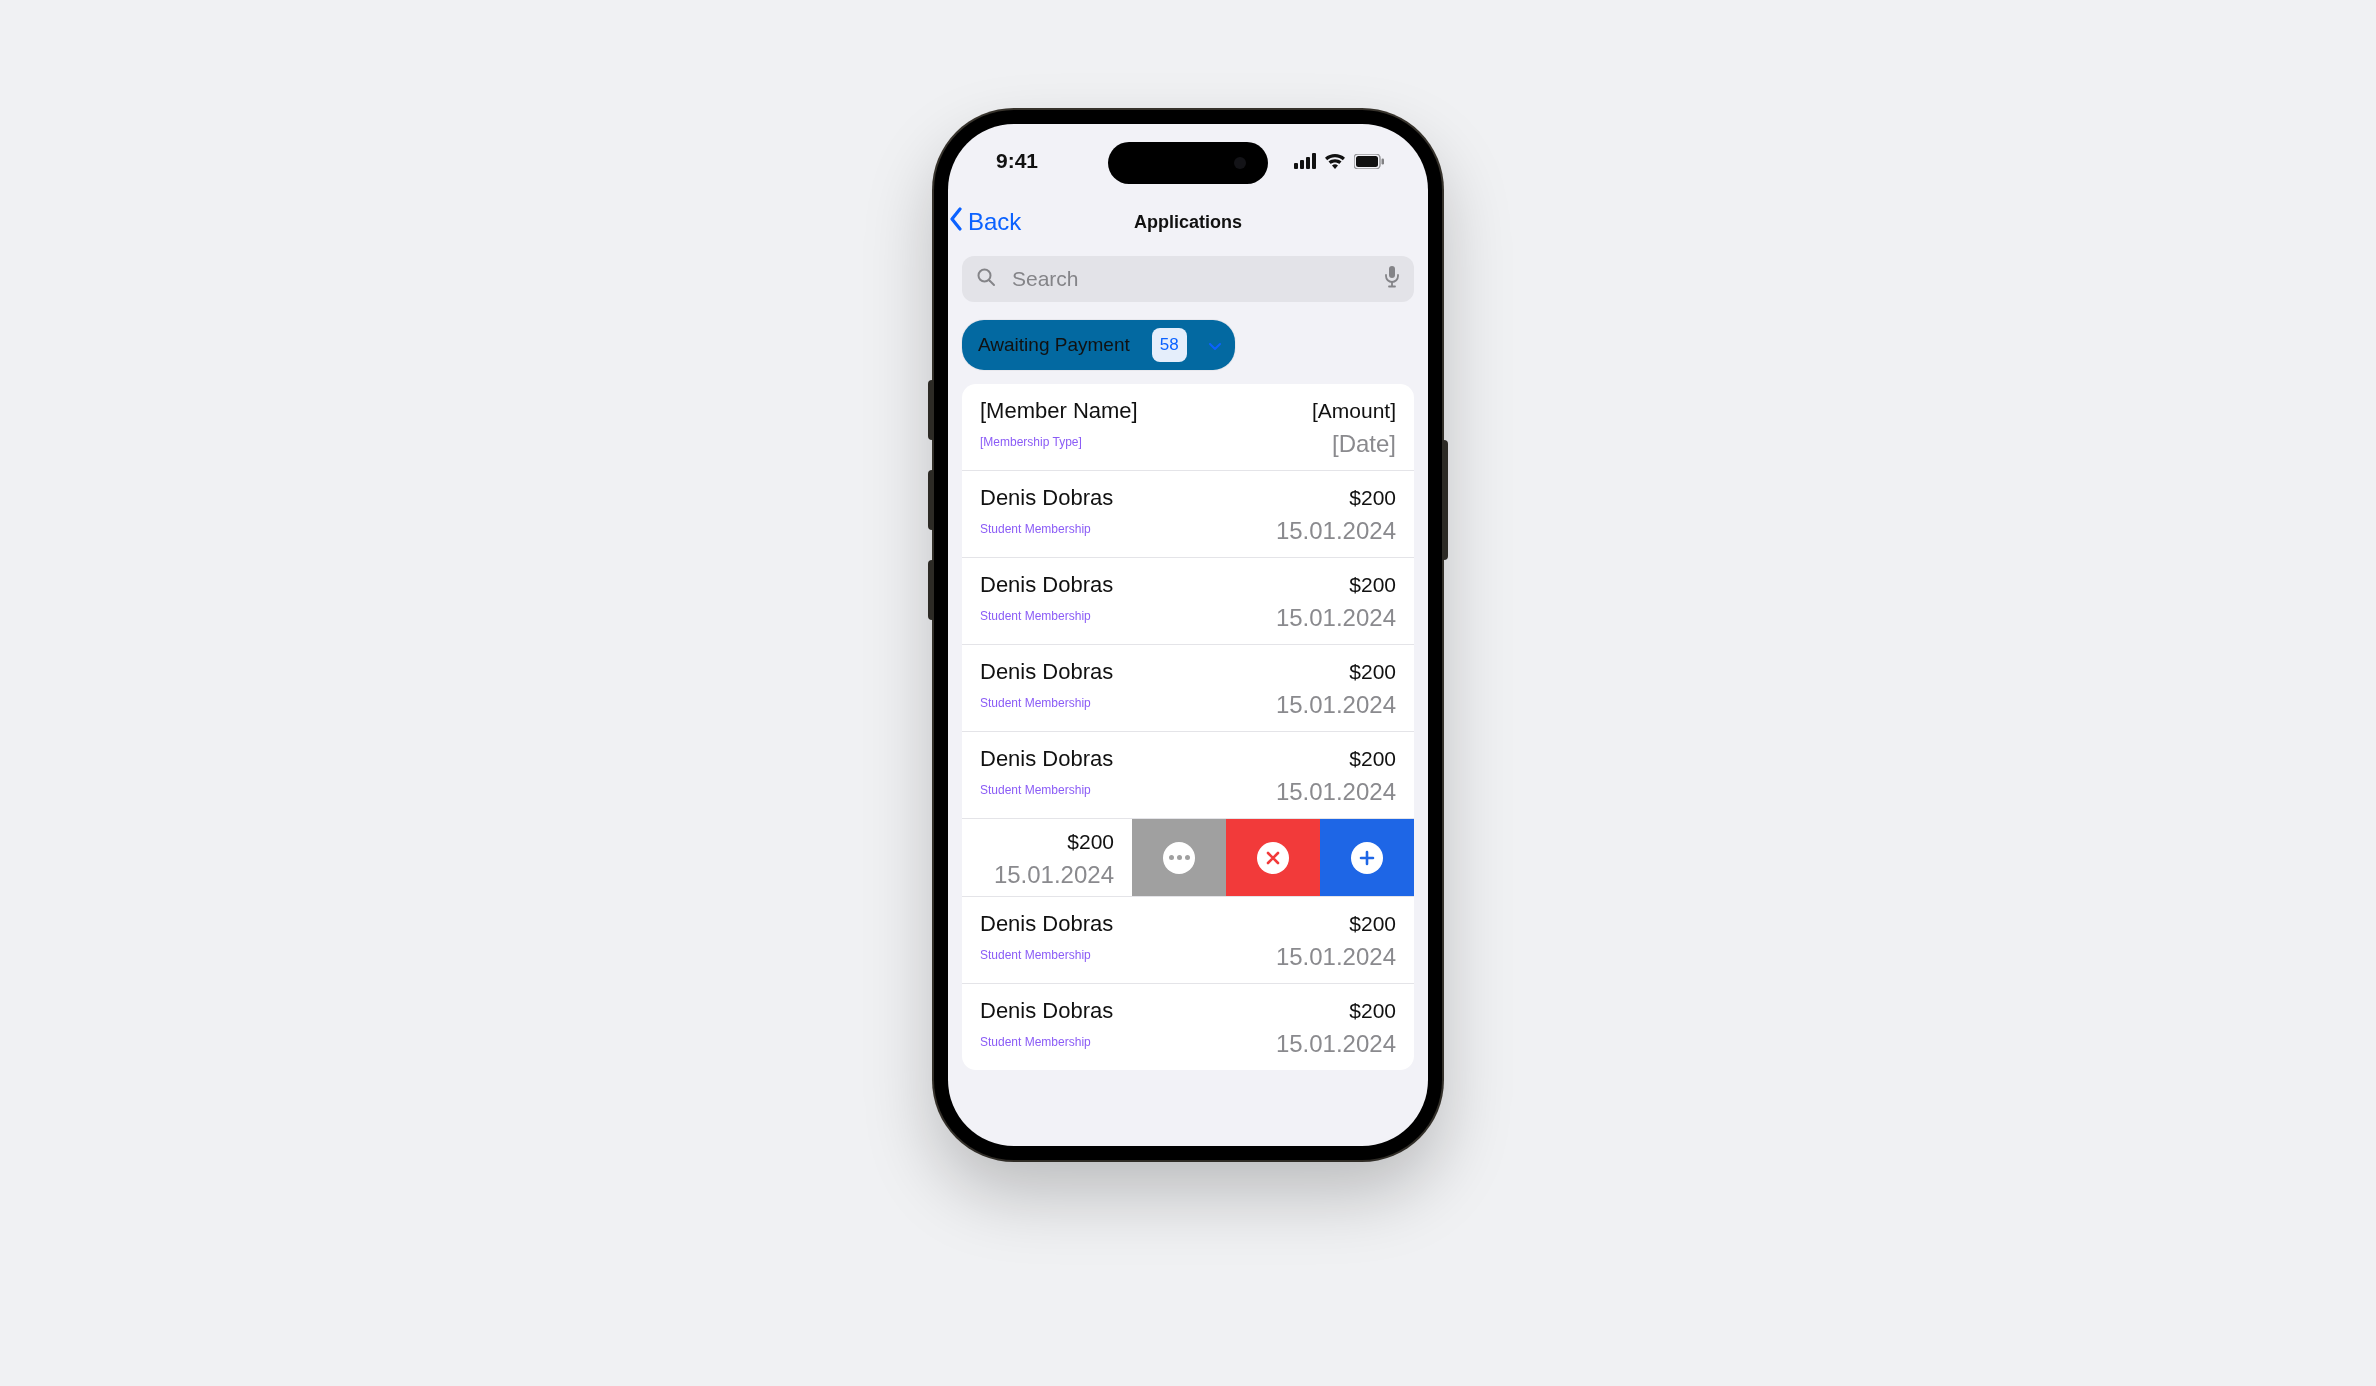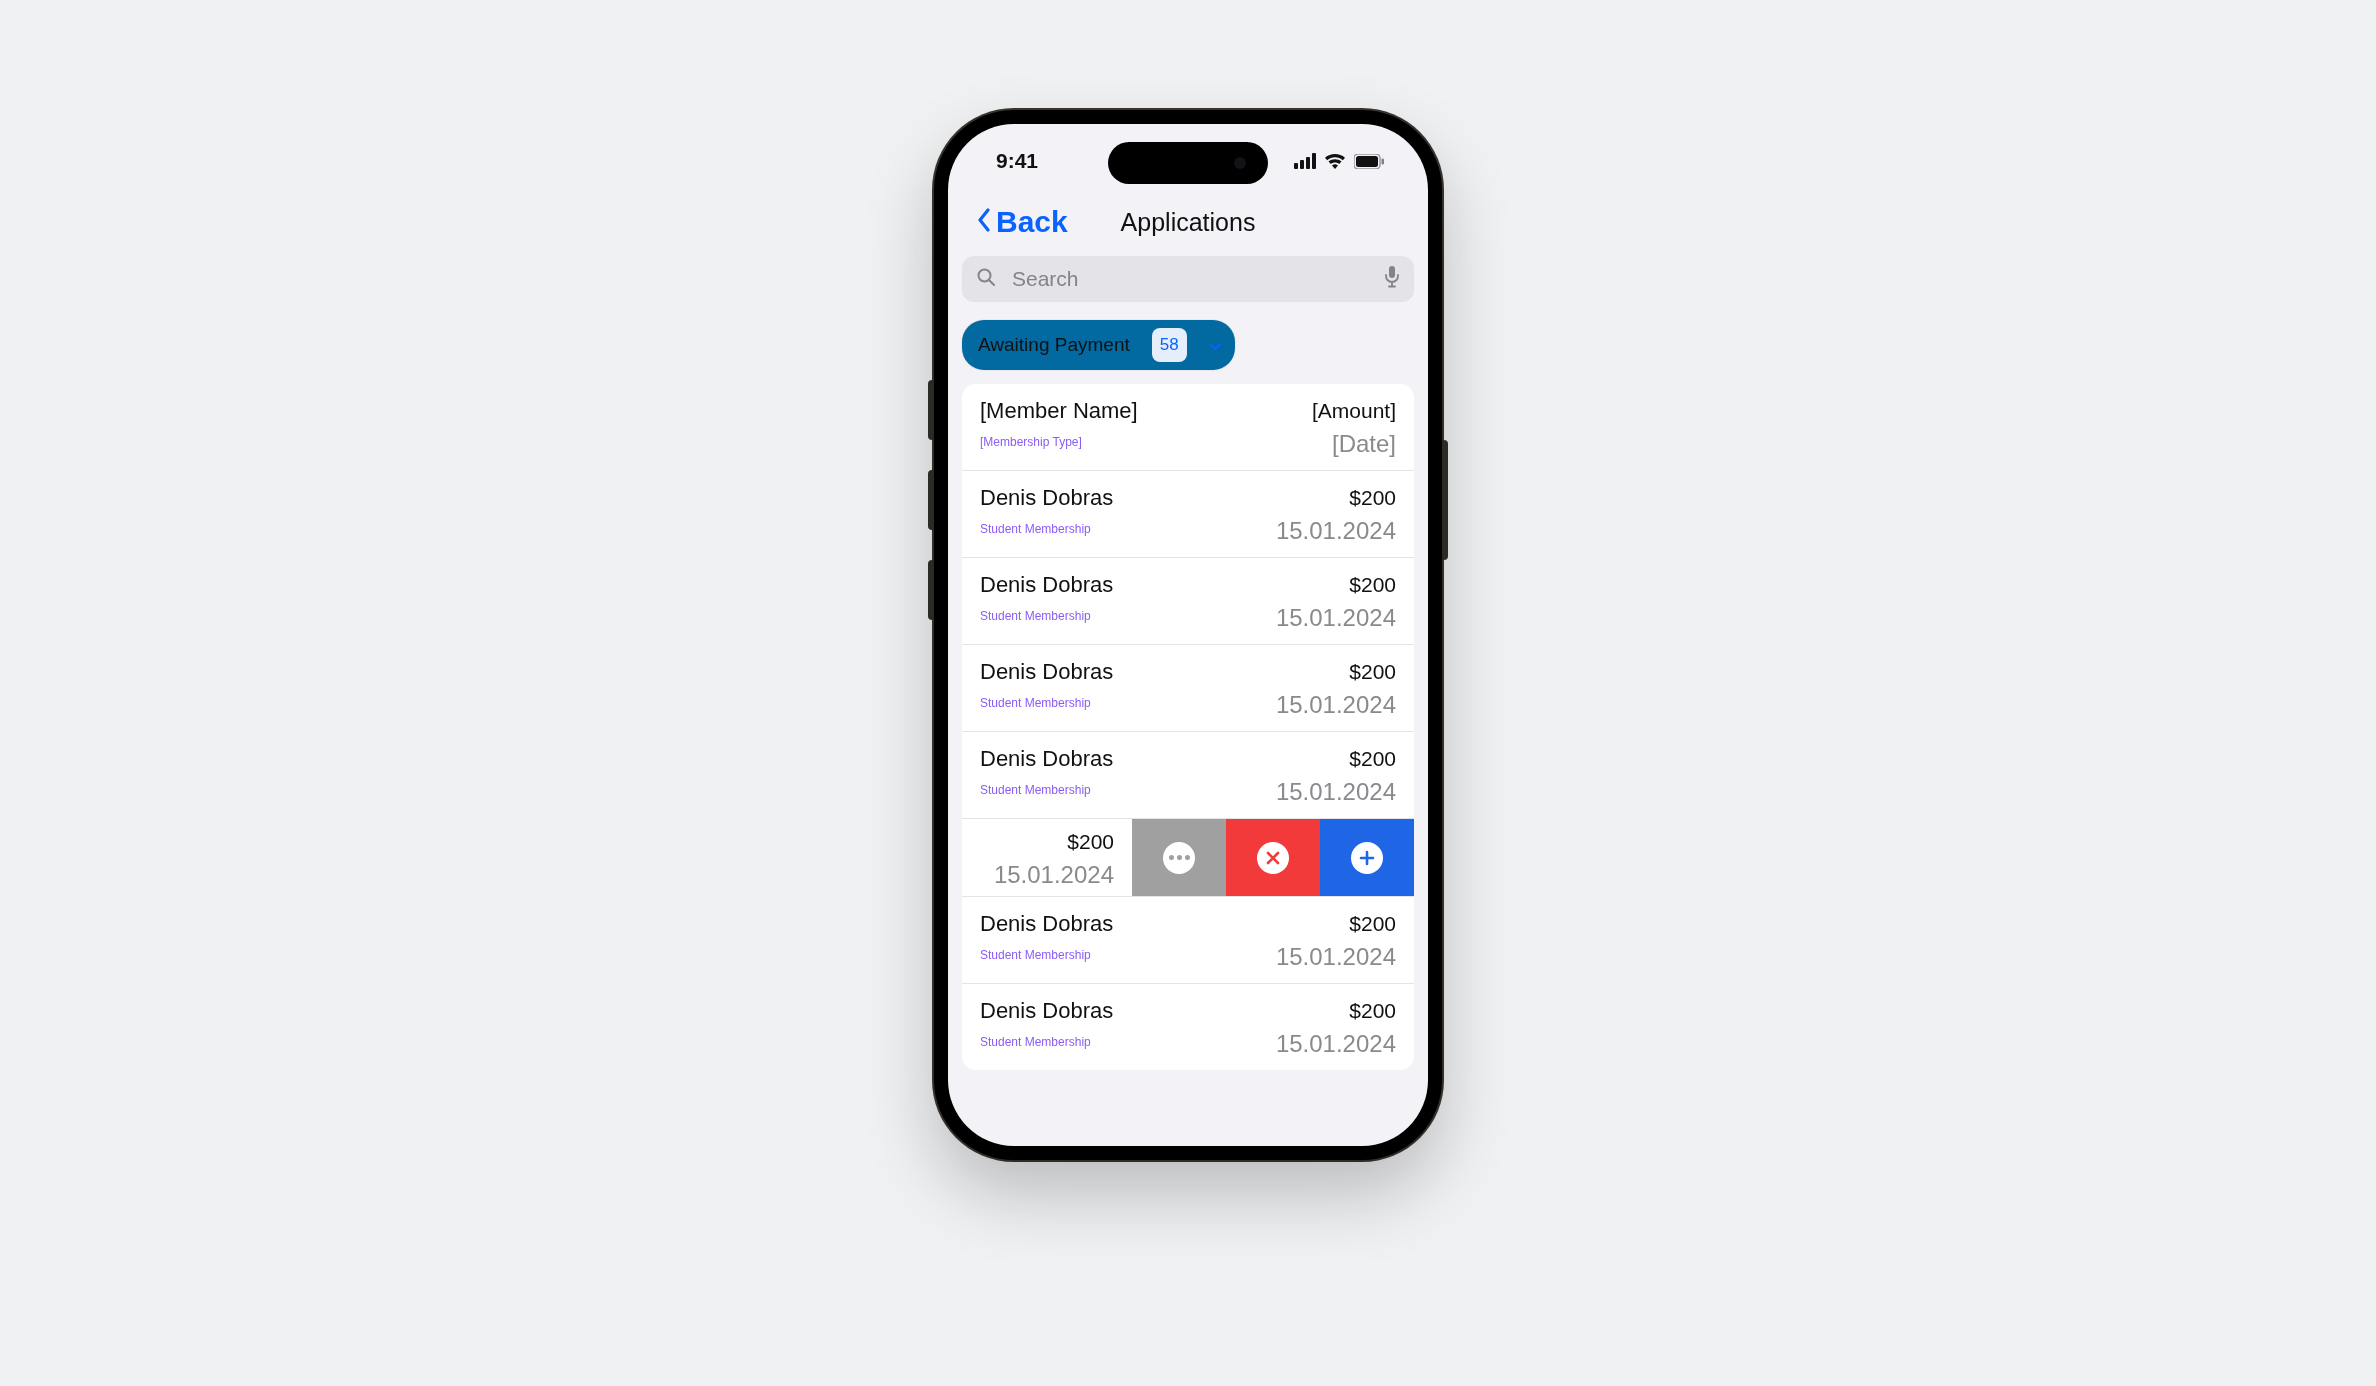--- a/index.html
+++ b/index.html
@@ -76,27 +76,27 @@
   .battery-icon svg { width: 30px; height: 15px; }
 
   
   .navbar {
     height: 52px;
     position: relative;
     display:flex; align-items:center; justify-content:center;
     padding: 0 14px;
   }
   .back-btn {
-    position:absolute; left:28px; top:50%; transform:translateY(-50%);
+    position:absolute; left:0; top:50%; transform:translateY(-50%);
     display:flex; align-items:center; gap:4px;
-    color:#0b62ff; font-size:30px; font-weight:700;
+    color:#0b62ff; font-size:24px; font-weight:400;
     cursor:pointer;
   }
   .back-chevron svg { width:16px; height:24px; }
-  .nav-title { font-size:25px; font-weight:400; color:#111; }
+  .nav-title { font-size:18px; font-weight:700; color:#111; }
 
   
   .searchbar {
     margin: 8px 14px 0;
     height: 46px;
     background:#e3e3e8;
     border-radius:12px;
     display:flex; align-items:center;
     padding:0 14px;
     gap:16px;

